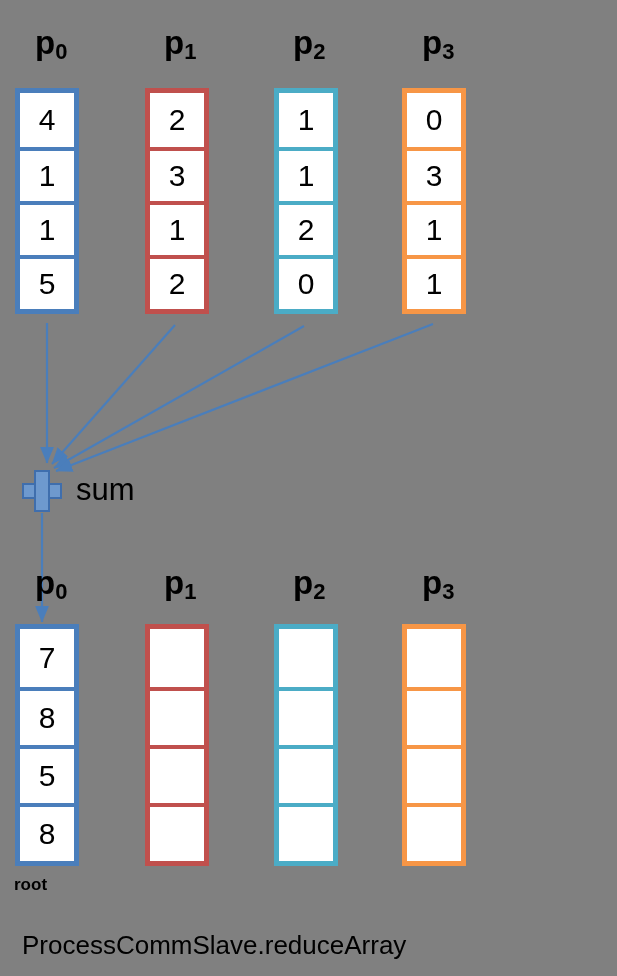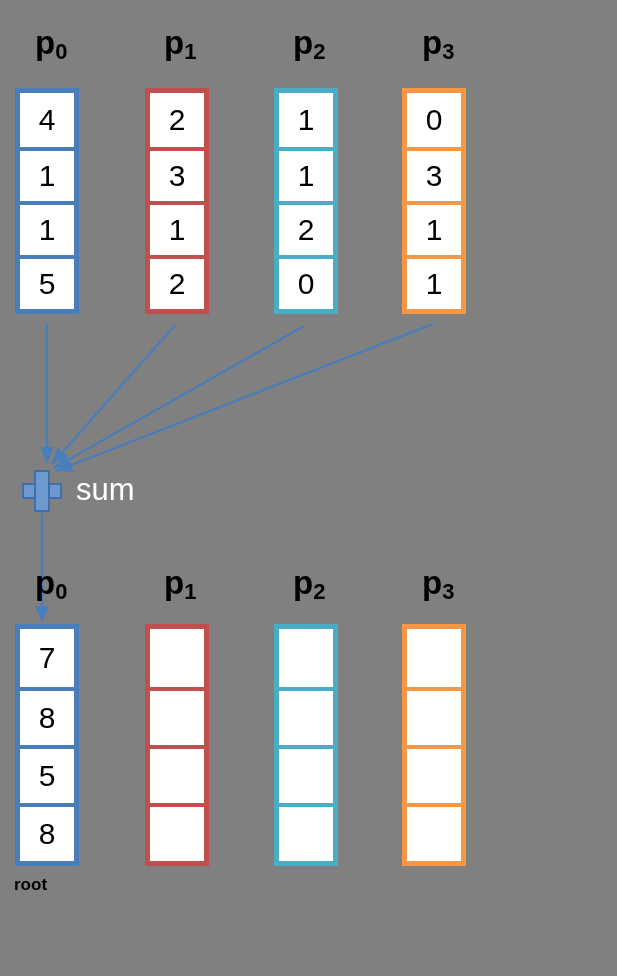--- a/index.html
+++ b/index.html
@@ -109,21 +109,21 @@
     left: 14px; top: 15px; width: 12px; height: 12px;
     background: #6E99CE;
   }
 
   #sum-label {
     position: absolute;
     left: 76px;
     top: 474px;
     font-family: "Liberation Sans", sans-serif;
     font-size: 31px;
-    color: #ffffff;
+    color: #000000;
     line-height: 1;
     white-space: nowrap;
     user-select: none;
     text-align: right;
   }
 
   #root-label {
     position: absolute;
     left: 14px;
     top: 876px;
@@ -302,14 +302,15 @@
       </div>
     <div class="cell">
         <span></span>
       </div>
     <div class="cell">
         <span></span>
       </div>
   </div>
 
   <div id="root-label">root</div>
+  <div id="caption">ProcessCommSlave.reduceArray</div>
 
 </div>
 
 </body></html>

